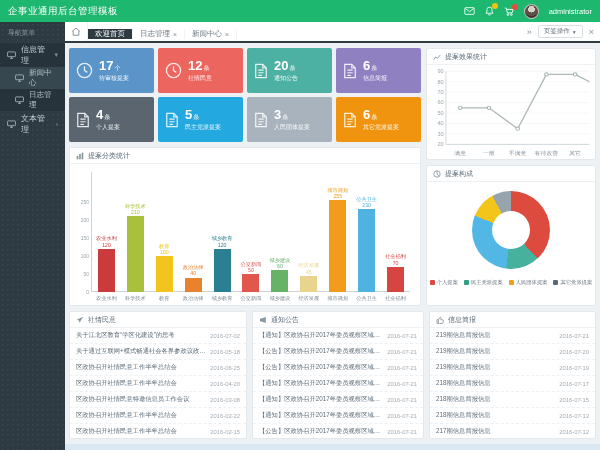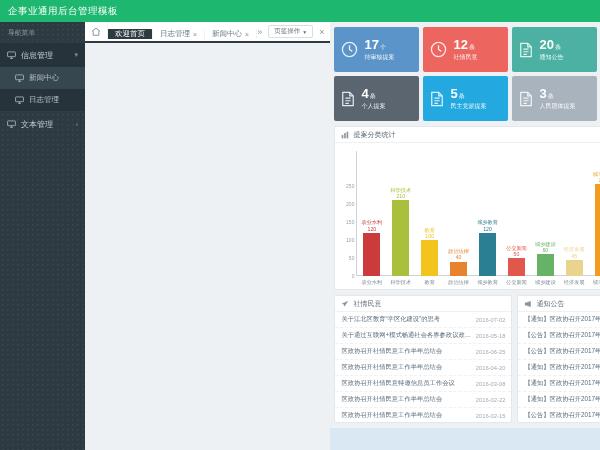--- a/index.html
+++ b/index.html
@@ -13,32 +13,32 @@
   .top-right{display:flex;align-items:center;gap:10px}
   .tico{position:relative;display:inline-flex;color:#eafff3;cursor:pointer}
   .bdg{position:absolute;top:-3px;right:-4px;width:6px;height:6px;border-radius:50%}
   .bdg.y{background:#f1c40f}.bdg.r{background:#e74c3c}
   .avatar{width:13px;height:13px;border-radius:50%;flex:none;
           background:radial-gradient(circle at 50% 32%,#d8d2c8 0 30%,#5d5146 31% 62%,#3c362f 63%);
           border:1px solid rgba(255,255,255,.65)}
   .uname{font-size:7.5px;cursor:pointer}
   
   .mainrow{display:flex;height:428px}
-  .sidebar{width:85px;flex:none;background:#2d3a41;color:#c6d0d5;
+  .sidebar{width:65px;flex:none;background:#2d3a41;color:#c6d0d5;
            background-image:radial-gradient(rgba(255,255,255,.05) 1px,transparent 1px);
            background-size:5px 5px}
   .side-head{padding:6px 8px 4px;font-size:6.8px;color:#8b99a1}
   .side-item{height:24px;display:flex;align-items:center;gap:5px;padding:0 7px;
              font-size:8px;cursor:pointer}
   .side-item .sicon{display:inline-flex;color:#9fb0b8}
   .schev{margin-left:auto;font-size:7px;color:#7f8d94}
   .side-group.open{background:#26333a;border-top:1px dotted #3a474f;border-bottom:1px dotted #3a474f}
   .side-sub .side-item{padding-left:15px;height:22px;font-size:7.5px;color:#b5c2c8}
   .side-sub .side-item.active{background:#37474f}
-  .content{flex:1;display:flex;flex-direction:row;min-width:0}
+  .content{flex:1;display:flex;flex-direction:column;min-width:0}
   
   .tabbar{height:19px;background:#fff;display:flex;align-items:stretch;
           border-bottom:2px solid #2e3b42}
   .tab{display:inline-flex;align-items:center;gap:3px;padding:0 7px;font-size:7.5px;
        color:#6a7680;border-right:1px solid #f0f2f3;cursor:pointer;white-space:nowrap}
   .tab.home{padding:0 6px;color:#5a6b78}
   .tab.active{background:#2e3b42;color:#fff}
   .tclose{font-size:7px;opacity:.8}
   .tab-controls{margin-left:auto;display:flex;align-items:center;gap:6px;padding-right:6px}
   .tctrl{font-size:9px;color:#8a97a0;cursor:pointer}
@@ -99,20 +99,45 @@
          text-overflow:ellipsis;margin-right:4px}
   .ldate{font-size:5.8px;color:#a2abb3;flex:none}
   .footer-strip{flex:1;min-height:6px;background:#d9e8f2;margin:5px -4px 0}
 </style>
 </head>
 <body>
 
 <div class="app">
   <header class="topbar">
     <div class="brand">企事业通用后台管理模板</div>
+    <div class="top-right">
+      <span class="tico" id="icoMail">
+          <svg viewBox="0 0 16 12" width="11" height="8" fill="none" stroke="currentColor" stroke-width="1.4">
+            <rect x="1" y="1" width="14" height="10" rx="1"></rect>
+            <path d="M1.5 2l6.5 5 6.5-5"></path>
+          </svg>
+        </span>
+      <span class="tico" id="icoBell">
+          <svg viewBox="0 0 14 15" width="9" height="10" fill="none" stroke="currentColor" stroke-width="1.4">
+            <path d="M7 1.5a4 4 0 0 0-4 4V9l-1.5 2h11L11 9V5.5a4 4 0 0 0-4-4z"></path>
+            <path d="M5.5 12.5a1.5 1.5 0 0 0 3 0"></path>
+          </svg>
+          <i class="bdg y"></i>
+        </span>
+      <span class="tico" id="icoCart">
+          <svg viewBox="0 0 14 13" width="10" height="9" fill="none" stroke="currentColor" stroke-width="1.4">
+            <path d="M1 1.5h2l1.6 7h6.9l1.5-5H4"></path>
+            <circle cx="5.5" cy="11" r="1.2"></circle>
+            <circle cx="10.5" cy="11" r="1.2"></circle>
+          </svg>
+          <i class="bdg r"></i>
+        </span>
+      <span class="avatar"></span>
+      <span class="uname">administrator</span>
+    </div>
   </header>
 
   <div class="mainrow">
     <aside class="sidebar">
       <div class="side-head">导航菜单</div>
       <nav id="sideNav">
           <div class="side-group open">
             <div class="side-item act">
               <span class="sicon">
                 <svg viewBox="0 0 16 14" width="9" height="8" fill="none" stroke="currentColor" stroke-width="1.6">

